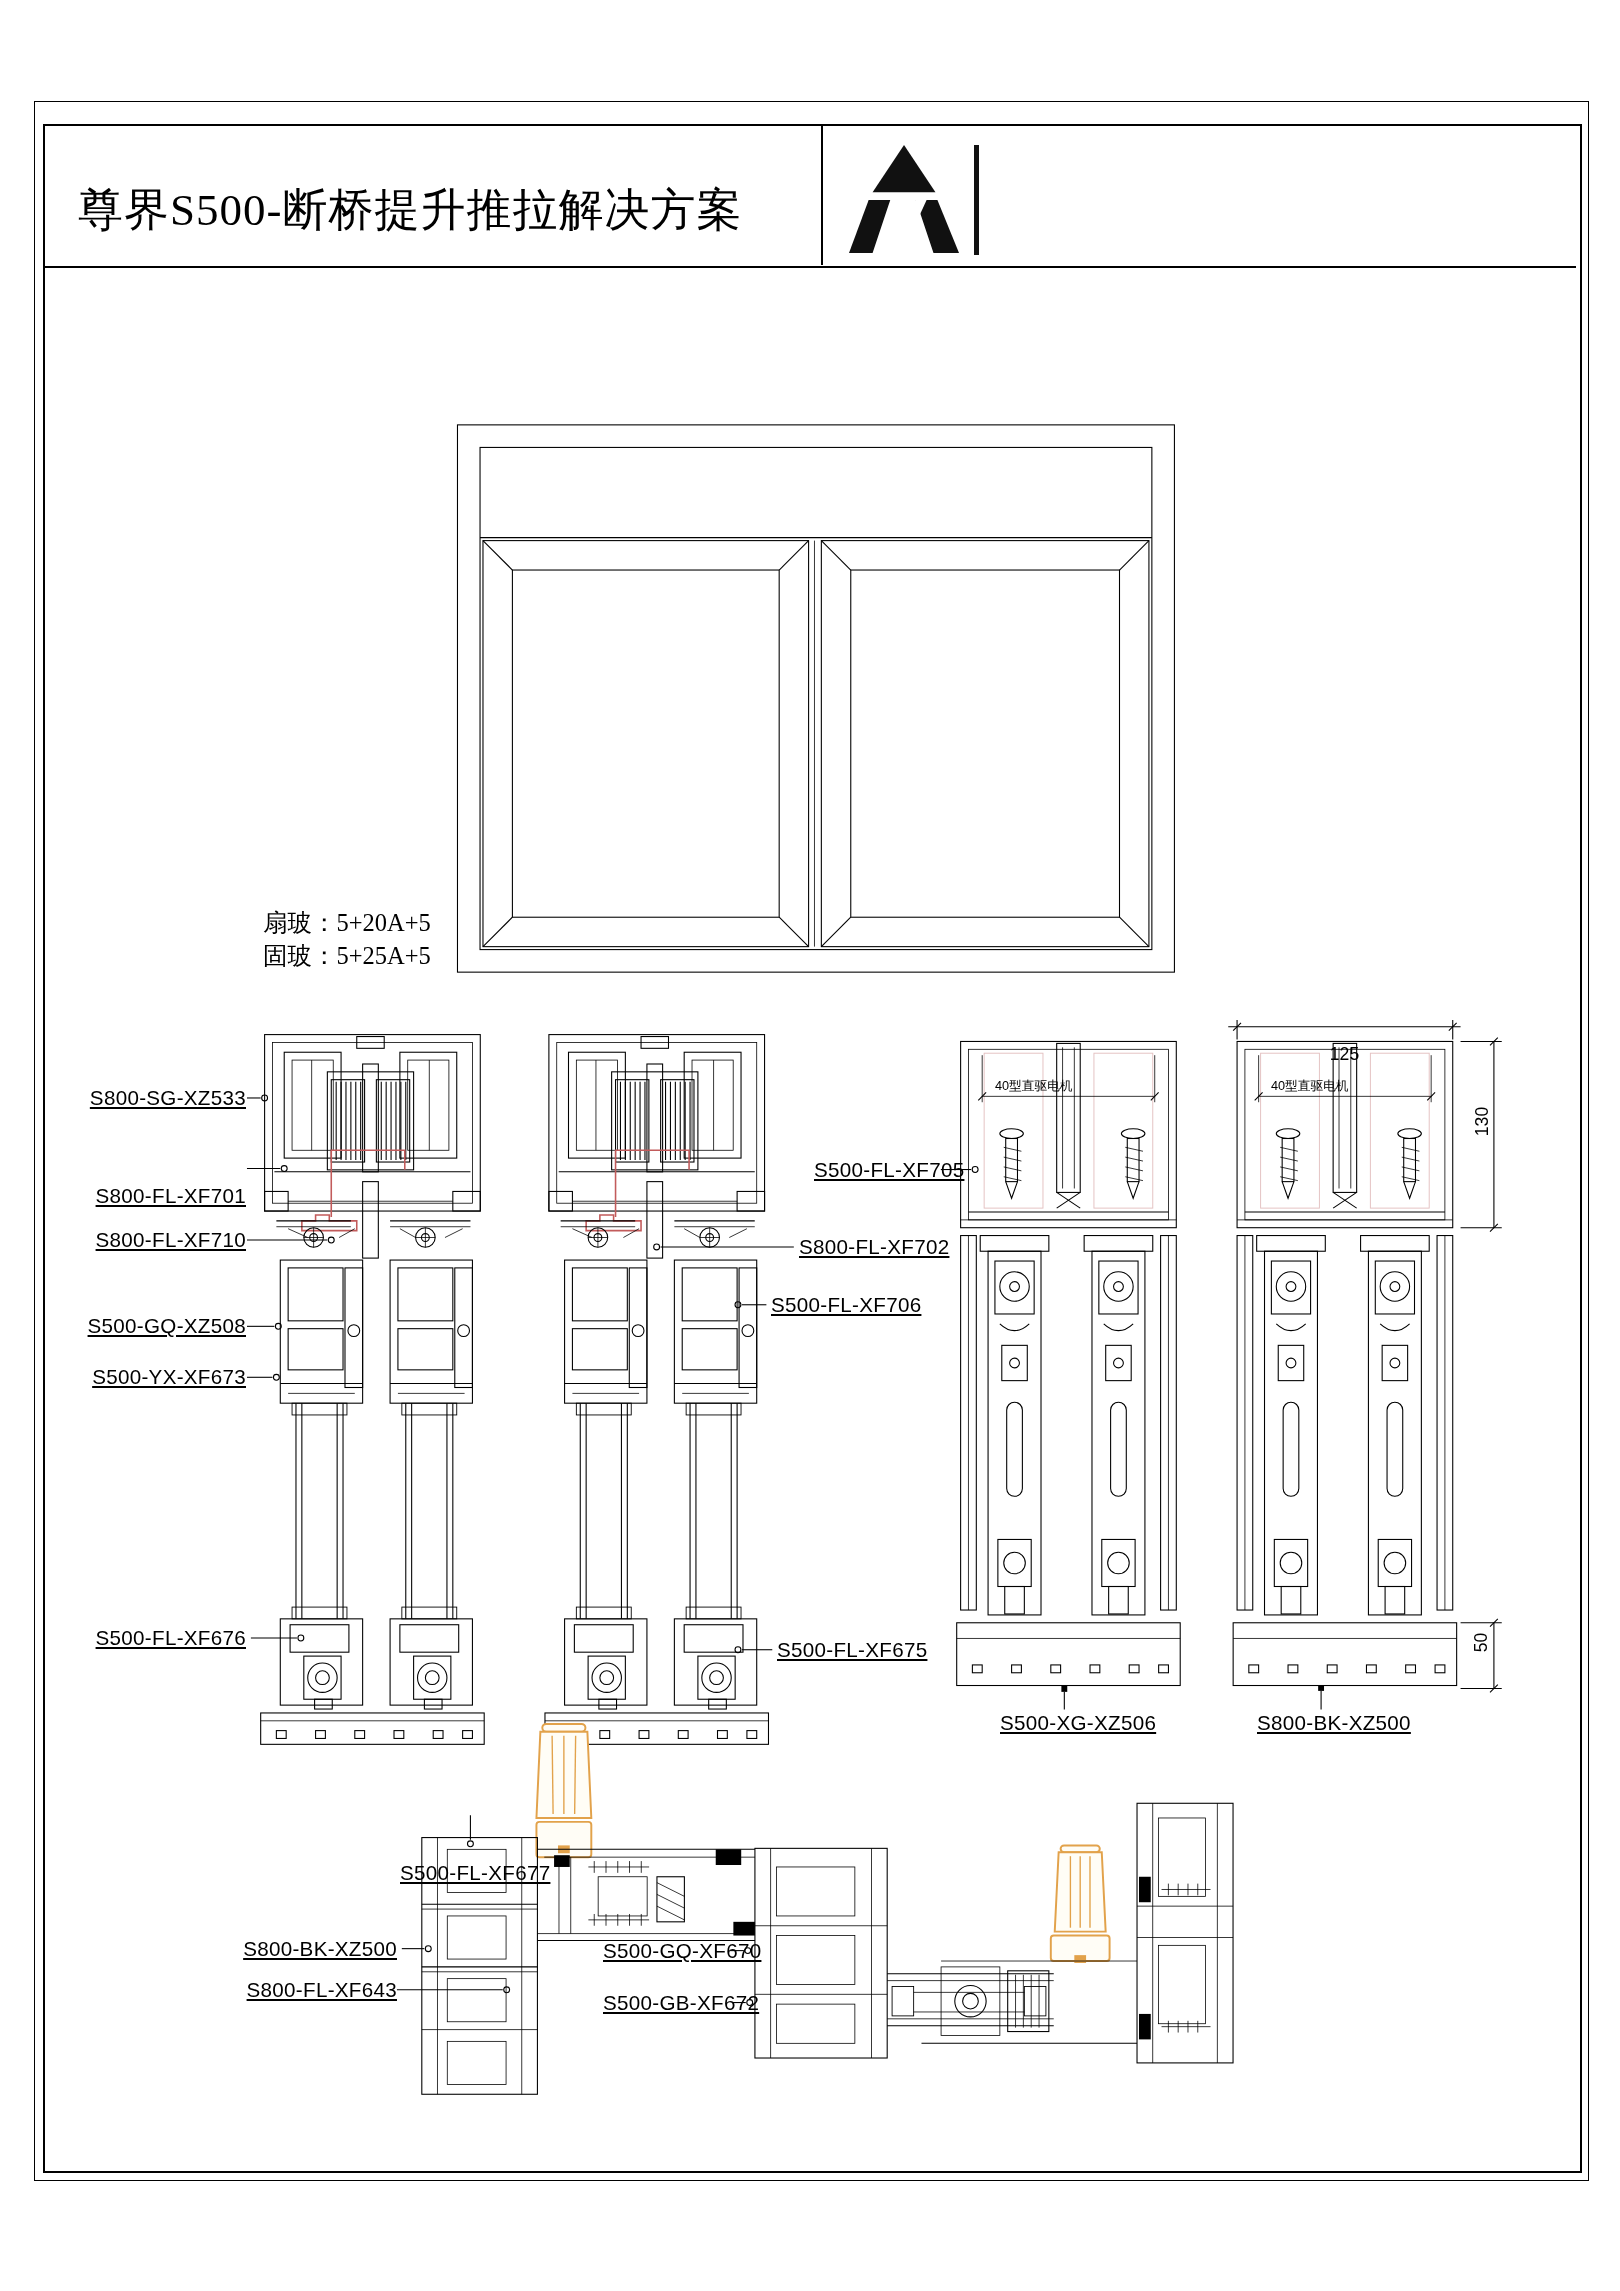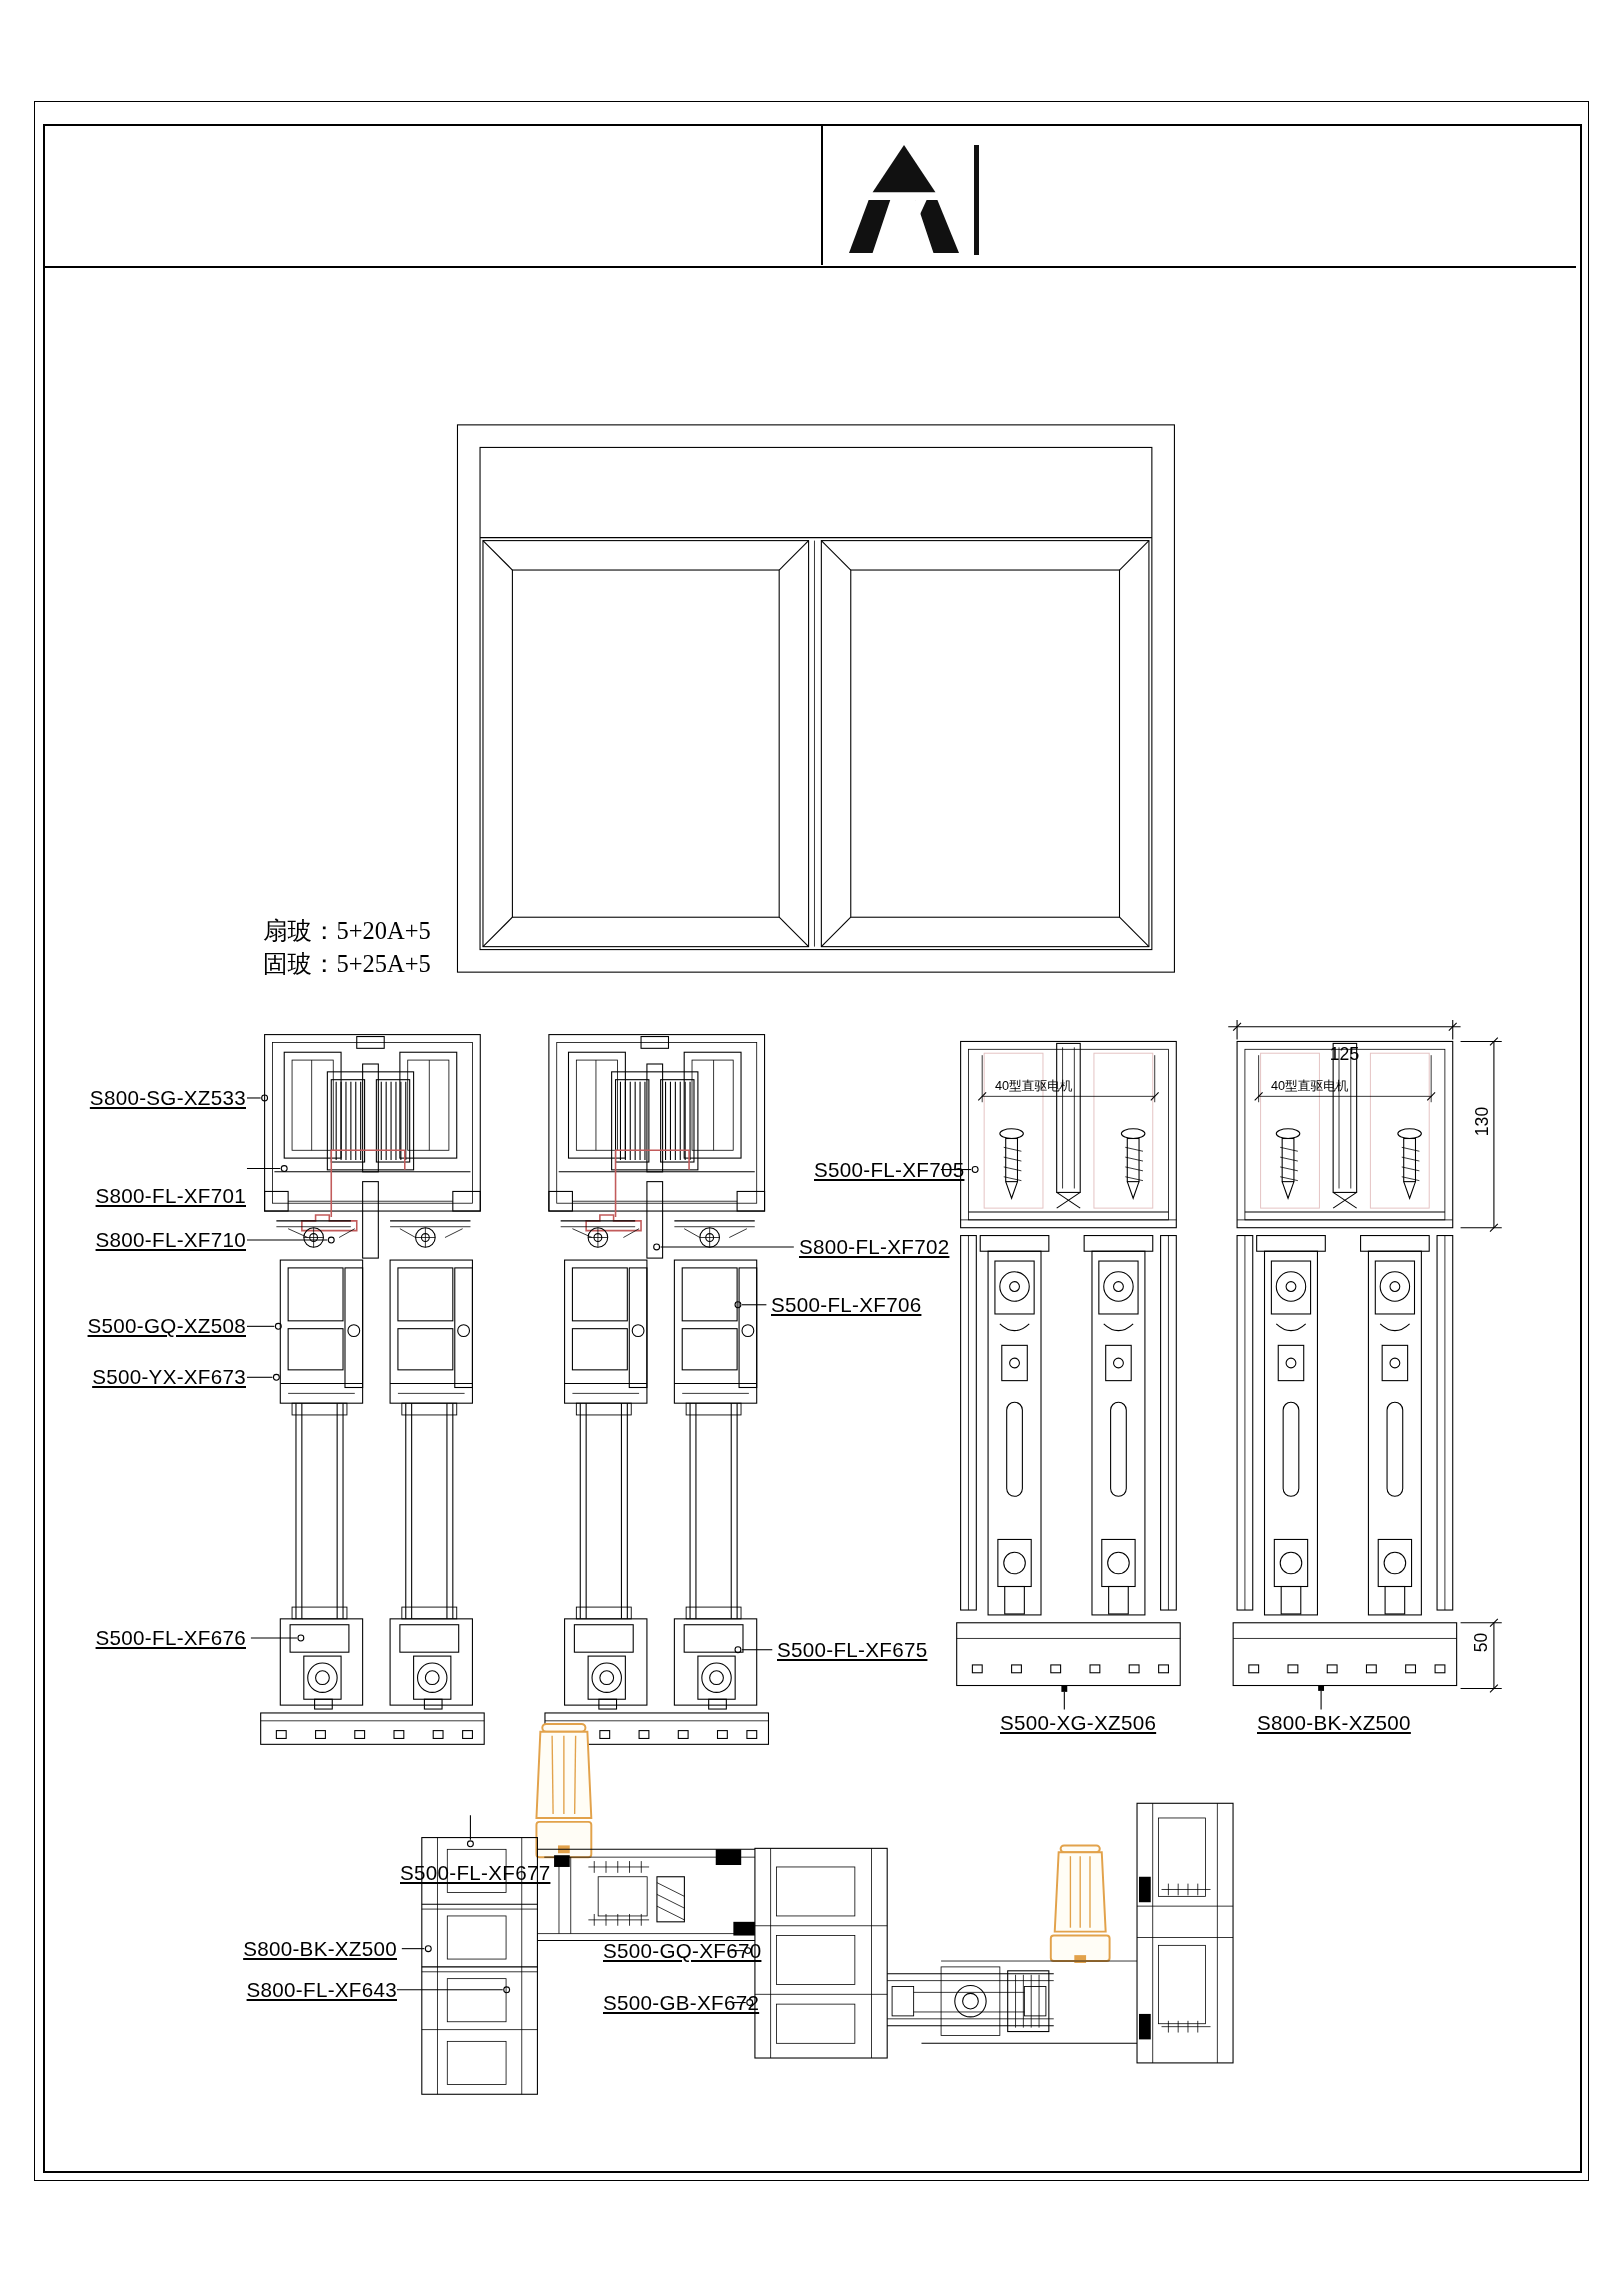--- a/index.html
+++ b/index.html
@@ -13,21 +13,21 @@
   .doc-title{left:78px;top:180px;width:725px;font-family:"Liberation Serif",serif;
              font-size:45px;letter-spacing:1px;white-space:nowrap;}
   .doc-subtitle{left:102px;top:294px;width:549px;font-family:"Liberation Serif",serif;
                 font-size:39px;letter-spacing:2px;white-space:nowrap;}
   .logo-bar{left:974px;top:145px;width:4.9px;height:110px;background:#111;}
   .brand-text{left:996px;top:149px;font-family:"Liberation Serif",serif;font-weight:bold;
               font-size:78px;line-height:102px;color:#57CDAF;white-space:nowrap;
               -webkit-text-stroke:2px #111;
               text-shadow:1px 1px 0 #111,-1px -1px 0 #111,1px -1px 0 #111,-1px 1px 0 #111;}
   .brand-reg{font-size:29px;vertical-align:super;color:#111;-webkit-text-stroke:0;text-shadow:none;}
-  .glass-notes{left:263px;top:906px;font-family:"Liberation Serif",serif;font-size:24.5px;line-height:33px;white-space:pre;margin-top:8px;}
+  .glass-notes{left:263px;top:906px;font-family:"Liberation Serif",serif;font-size:24.5px;line-height:33px;white-space:pre;}
   .lbl{font-size:20.6px;line-height:25.5px;letter-spacing:0.3px;white-space:nowrap;text-decoration:underline;}
   .lbl-r{width:172px;text-align:right;}
   .lbl-c{width:129px;text-align:center;}
   .dim{font-size:17.6px;white-space:nowrap;}
   .vdim{transform:rotate(-90deg);transform-origin:center;}
   .motor-note{font-size:12.7px;white-space:nowrap;letter-spacing:0;}
   
   .draw *{stroke:#000;fill:none;stroke-width:1.1;}
   .draw .thin{stroke-width:.8;}
   .draw .red{stroke:#C25B5B;stroke-width:1.6;}
@@ -42,20 +42,21 @@
 </head>
 <body>
 
 <div class="sheet">
 
   <div class="abs border-outer"></div>
   <div class="abs border-inner"></div>
   <div class="abs titlebar-bottom"></div>
   <div class="abs titlebar-divider"></div>
 
+  <div class="abs doc-title">尊界S500-断桥提升推拉解决方案</div>
 
   <svg class="abs" style="left:849px;top:143px;width:112px;height:114px;" viewBox="0 0 114 116">
     <polygon points="56,2 88,50 24,50" fill="#111"></polygon>
     <polygon points="20,58 42,58 24,112 0,112" fill="#111"></polygon>
     <polygon points="68,58 90,58 112,112 86,112" fill="#111"></polygon>
     <polygon points="68,58 79,58 68,82" fill="#fff"></polygon>
   </svg>
   <div class="abs logo-bar"></div>
 
 

